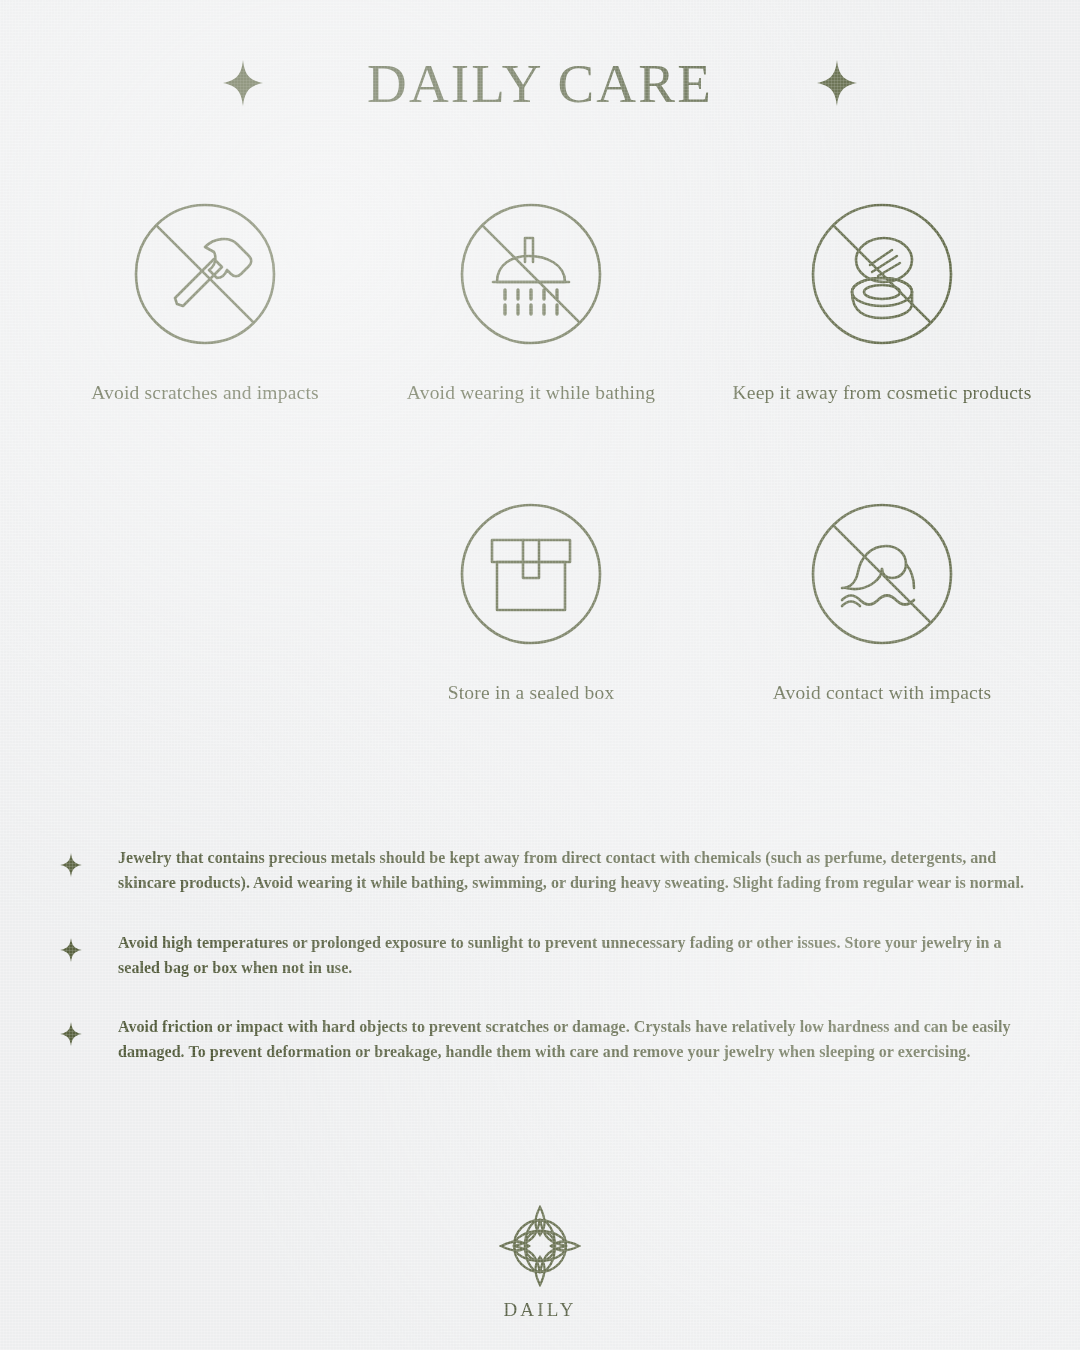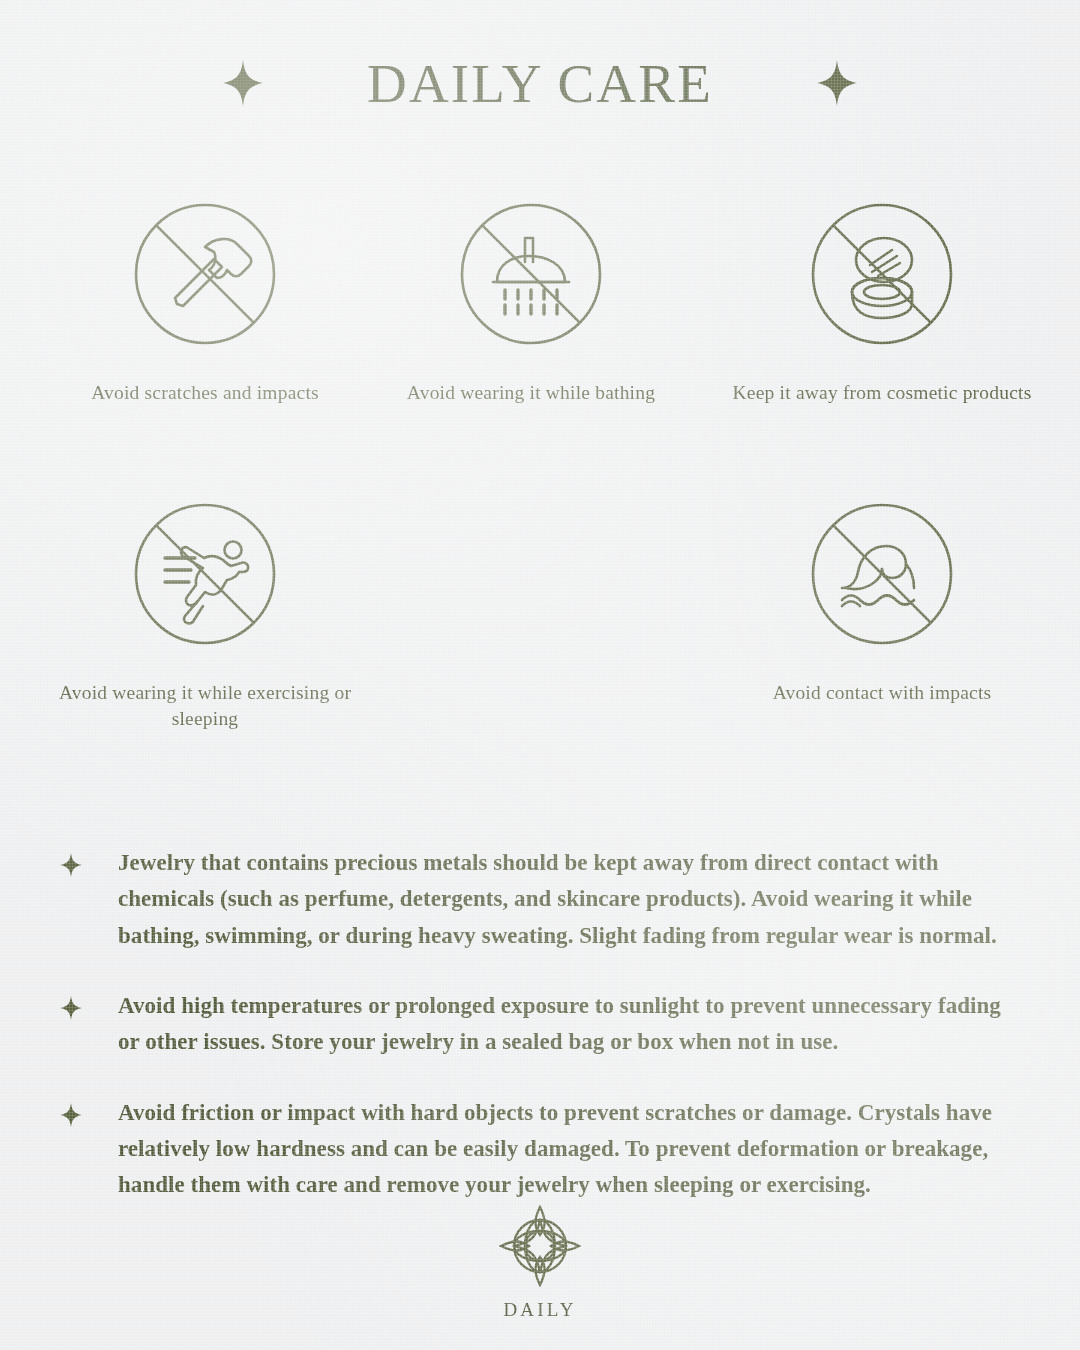--- a/index.html
+++ b/index.html
@@ -118,21 +118,21 @@
   .note-bullet {
     flex: none;
     width: 22px;
     height: 24px;
     margin-top: 8px;
     margin-right: 36px;
   }
   .note-bullet svg { display: block; width: 100%; height: 100%; }
 
   .note-text {
-    font-size: 23px;
+    font-size: 16px;
     font-weight: 700;
     line-height: 1.58;
     color: #535c3c;
     letter-spacing: .05px;
   }
 
   
   .footer {
     position: absolute;
     left: 0;
@@ -241,44 +241,35 @@
             <line x1="25.8" y1="25.8" x2="122.2" y2="122.2"></line>
           </svg>
         </div>
         <div class="caption">Keep it away from cosmetic products</div>
       </div>
 
     </div>
 
     <div class="grid-row">
 
-      <div class="cell c0">
-        <div class="icon-circle">
-          <svg viewBox="0 0 148 148" fill="none" stroke="#5a6340" stroke-width="2.6" stroke-linecap="round" stroke-linejoin="round">
-            <circle cx="74" cy="74" r="69"></circle>
-
-            <circle cx="102" cy="50" r="8.5"></circle>
-
-            <path d="M92 60 C86 56 79 55 73 58 L57 48 C54 46 50 48 50 52 C50 55 52 57 55 58 L72 68
-                     C67 72 64 78 65 85 L56 97 C54 100 55 104 58 105 C61 106 64 105 66 102 L74 92
-                     C80 96 86 95 90 90 L96 80 C101 79 106 76 108 72 L112 72 C116 72 118 69 117 66
-                     C116 63 113 62 110 63 L100 66 C96 64 94 62 92 60 Z"></path>
-            <path d="M66 102 L54 116 C52 119 53 122 56 123 C59 124 62 123 63 120 L72 106"></path>
-
-            <g stroke-width="3.4">
-              <line x1="34" y1="58" x2="64" y2="58"></line>
-              <line x1="34" y1="70" x2="60" y2="70"></line>
-              <line x1="34" y1="82" x2="58" y2="82"></line>
-            </g>
-            <line x1="25.8" y1="25.8" x2="122.2" y2="122.2"></line>
-          </svg>
-        </div>
-        <div class="caption">Avoid wearing it while exercising or sleeping</div>
-      </div>
-
+
+      <div class="cell c1">
+        <div class="icon-circle">
+          <svg viewBox="0 0 148 148" fill="none" stroke="#5a6340" stroke-width="2.6" stroke-linecap="round" stroke-linejoin="round">
+            <circle cx="74" cy="74" r="69"></circle>
+
+            <rect x="40" y="62" width="68" height="48"></rect>
+
+            <rect x="35" y="40" width="78" height="22"></rect>
+
+            <path d="M66 40 L66 78 L82 78 L82 40"></path>
+          </svg>
+        </div>
+        <div class="caption">Store in a sealed box</div>
+      </div>
 
       <div class="cell c2">
         <div class="icon-circle">
           <svg viewBox="0 0 148 148" fill="none" stroke="#5a6340" stroke-width="2.6" stroke-linecap="round" stroke-linejoin="round">
             <circle cx="74" cy="74" r="69"></circle>
 
             <path d="M34 88 C42 88 48 82 50 72 C53 56 64 46 78 46 C90 46 98 54 98 64
                      C98 72 92 78 84 78 C78 78 74 74 74 69"></path>
             <path d="M74 69 C74 74 70 80 64 84 C56 89 46 90 38 88"></path>
             <path d="M98 64 C103 70 106 78 106 88"></path>

